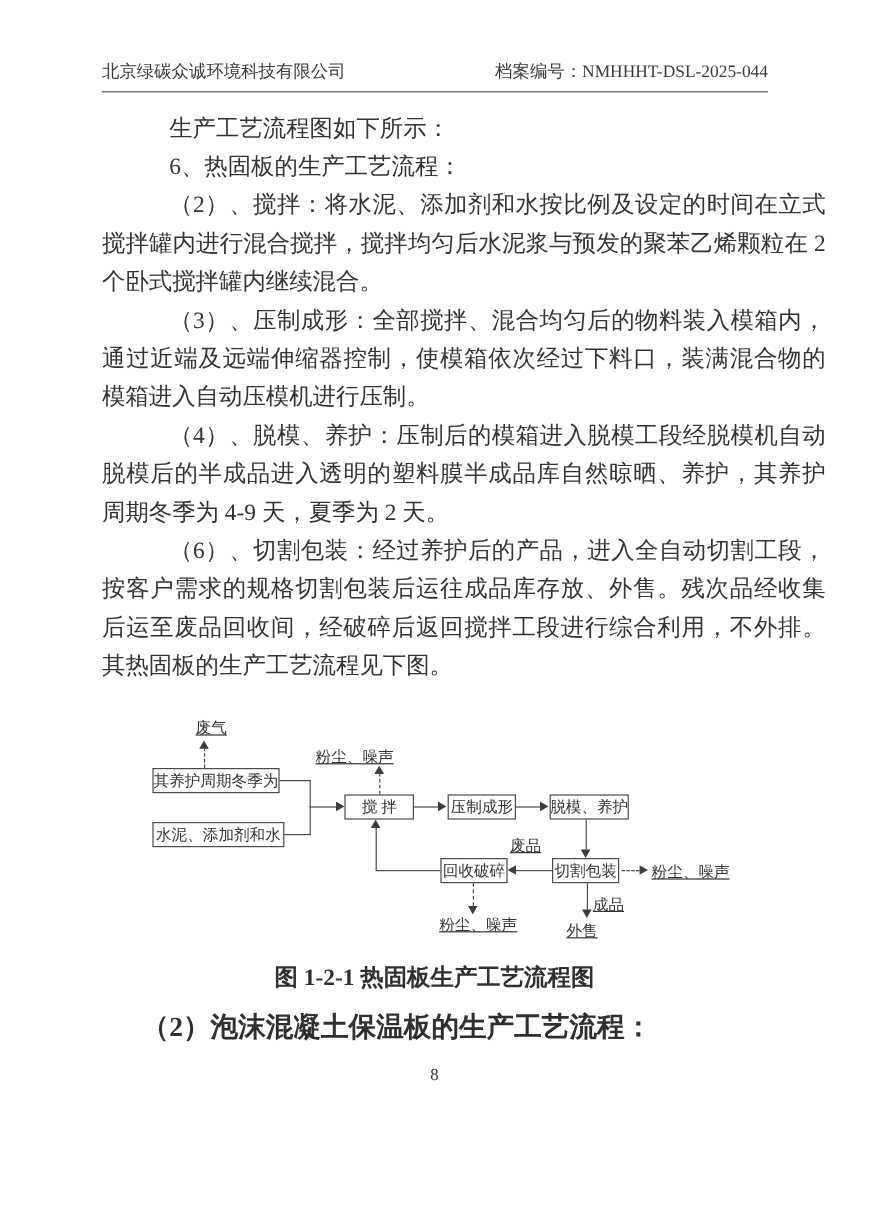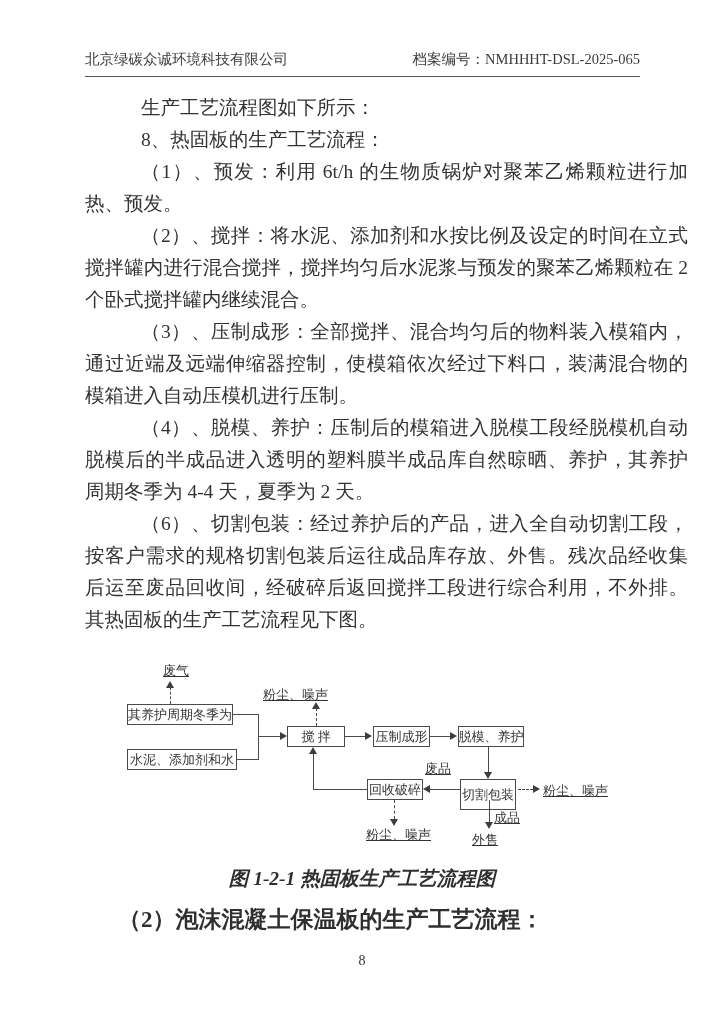--- a/index.html
+++ b/index.html
@@ -57,21 +57,20 @@
   .arr.down  { border-left: 4px solid transparent; border-right: 4px solid transparent; border-top: 7px solid #3d3d3d; }
   .arr.left  { border-top: 4px solid transparent; border-bottom: 4px solid transparent; border-right: 7px solid #3d3d3d; }
   .arr.right { border-top: 4px solid transparent; border-bottom: 4px solid transparent; border-left: 7px solid #3d3d3d; }
   
   .caption {
     margin-top: 13px;
     text-align: center;
     font-size: 19.5px;
     font-weight: bold;
     color: #2f2f2f;
-    font-style: italic;
   }
   .subheading {
     margin: 12px 84px 0 85px;
     font-size: 23px;
     font-weight: bold;
     text-indent: 33px;
     color: #2f2f2f;
   }
   .page-number {
     margin-top: 18px;
@@ -80,30 +79,29 @@
     color: #333333;
   }
 </style>
 </head>
 <body>
 
 <div class="page">
 
   <div class="header">
     <span>北京绿碳众诚环境科技有限公司</span>
-    <span class="doc-no">档案编号：NMHHHT-DSL-2025-065</span>
+    <span class="doc-no">档案编号：NMHHHT-DSL-2025-044</span>
   </div>
 
   <div class="content">
     <p>生产工艺流程图如下所示：</p>
-    <p>8、热固板的生产工艺流程：</p>
-    <p>（1）、预发：利用 6t/h 的生物质锅炉对聚苯乙烯颗粒进行加热、预发。</p>
+    <p>6、热固板的生产工艺流程：</p>
     <p>（2）、搅拌：将水泥、添加剂和水按比例及设定的时间在立式搅拌罐内进行混合搅拌，搅拌均匀后水泥浆与预发的聚苯乙烯颗粒在 2 个卧式搅拌罐内继续混合。</p>
     <p>（3）、压制成形：全部搅拌、混合均匀后的物料装入模箱内，通过近端及远端伸缩器控制，使模箱依次经过下料口，装满混合物的模箱进入自动压模机进行压制。</p>
-    <p>（4）、脱模、养护：压制后的模箱进入脱模工段经脱模机自动脱模后的半成品进入透明的塑料膜半成品库自然晾晒、养护，其养护周期冬季为 4-4 天，夏季为 2 天。</p>
+    <p>（4）、脱模、养护：压制后的模箱进入脱模工段经脱模机自动脱模后的半成品进入透明的塑料膜半成品库自然晾晒、养护，其养护周期冬季为 4-9 天，夏季为 2 天。</p>
     <p>（6）、切割包装：经过养护后的产品，进入全自动切割工段，按客户需求的规格切割包装后运往成品库存放、外售。残次品经收集后运至废品回收间，经破碎后返回搅拌工段进行综合利用，不外排。其热固板的生产工艺流程见下图。</p>
   </div>
 
   <div class="diagram">
 
     <span class="dlabel" style="left:163px; top:8px;">废气</span>
     <span class="arr up" style="left:166px; top:27px;"></span>
     <span class="vdash" style="left:170px; top:33px; height:17px;"></span>
 
     <div class="dbox" style="left:127px; top:50px; width:106px; height:21px;">其养护周期冬季为</div>
@@ -126,21 +124,21 @@
     <div class="dbox" style="left:373px; top:72px; width:57px; height:21px;">压制成形</div>
 
     <span class="hline" style="left:430px; top:82px; width:21px;"></span>
     <span class="arr right" style="left:450px; top:78px;"></span>
     <div class="dbox" style="left:458px; top:72px; width:66px; height:21px;">脱模、养护</div>
 
     <span class="vline" style="left:488px; top:93px; height:25px;"></span>
     <span class="arr down" style="left:484px; top:118px;"></span>
 
     <span class="dlabel" style="left:425px; top:106px;">废品</span>
-    <div class="dbox" style="left:460px; top:125px; width:56px; height:31px;">切割包装</div>
+    <div class="dbox" style="left:460px; top:125px; width:56px; height:21px;">切割包装</div>
     <div class="dbox" style="left:367px; top:125px; width:56px; height:21px;">回收破碎</div>
     <span class="hline" style="left:430px; top:135px; width:30px;"></span>
     <span class="arr left" style="left:423px; top:131px;"></span>
 
     <span class="hline" style="left:313px; top:135px; width:54px;"></span>
     <span class="vline" style="left:313px; top:99px; height:36px;"></span>
     <span class="arr up" style="left:309px; top:93px;"></span>
 
     <span class="vdash" style="left:394px; top:146px; height:19px;"></span>
     <span class="arr down" style="left:390px; top:165px;"></span>

